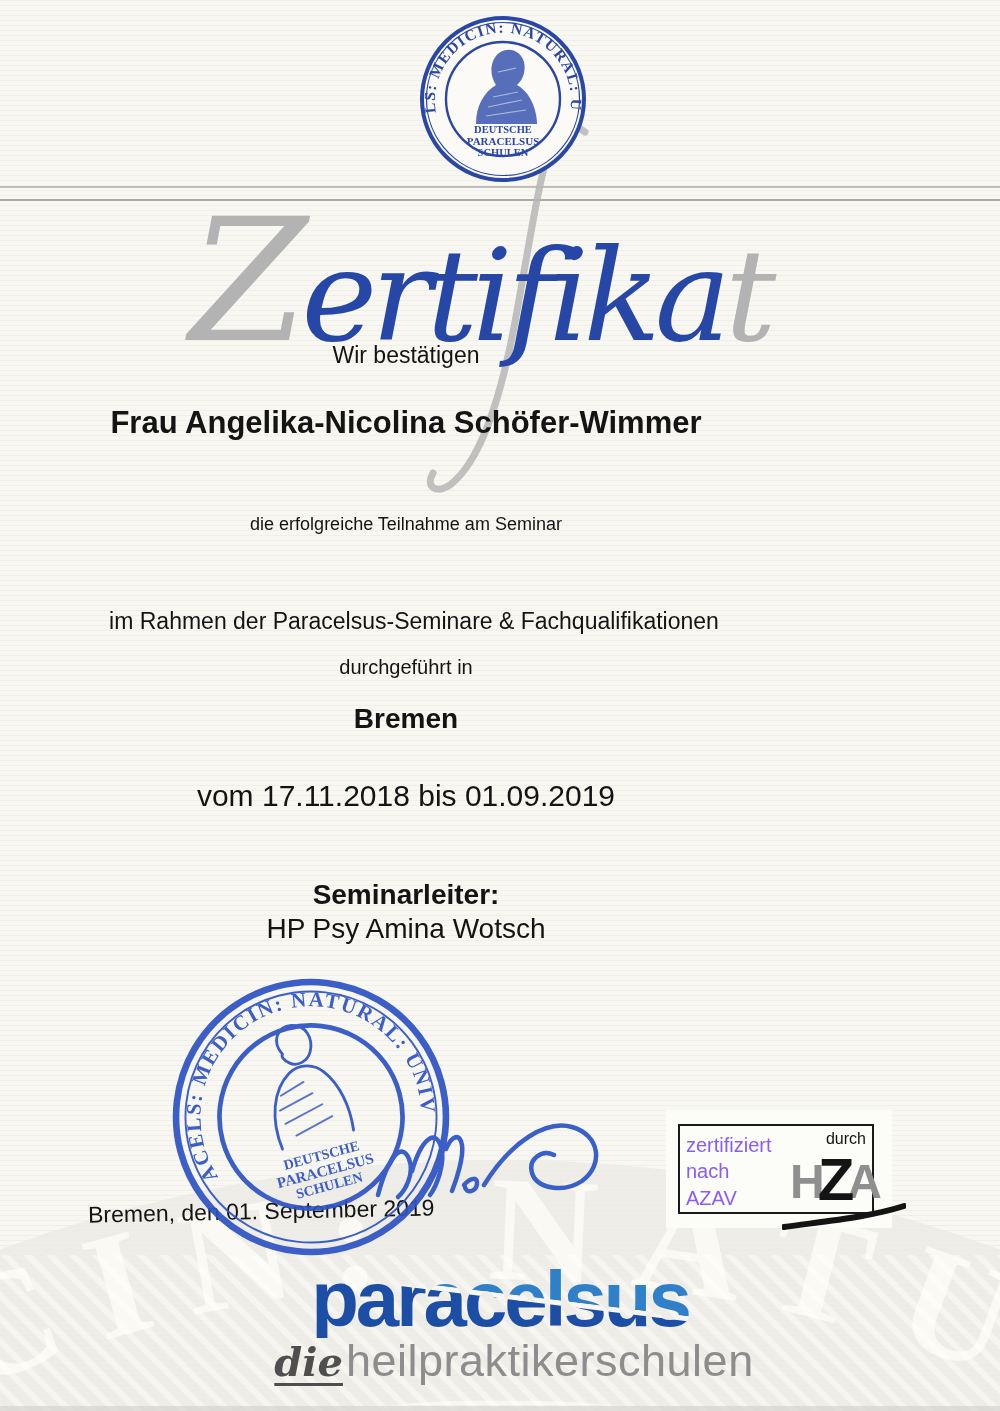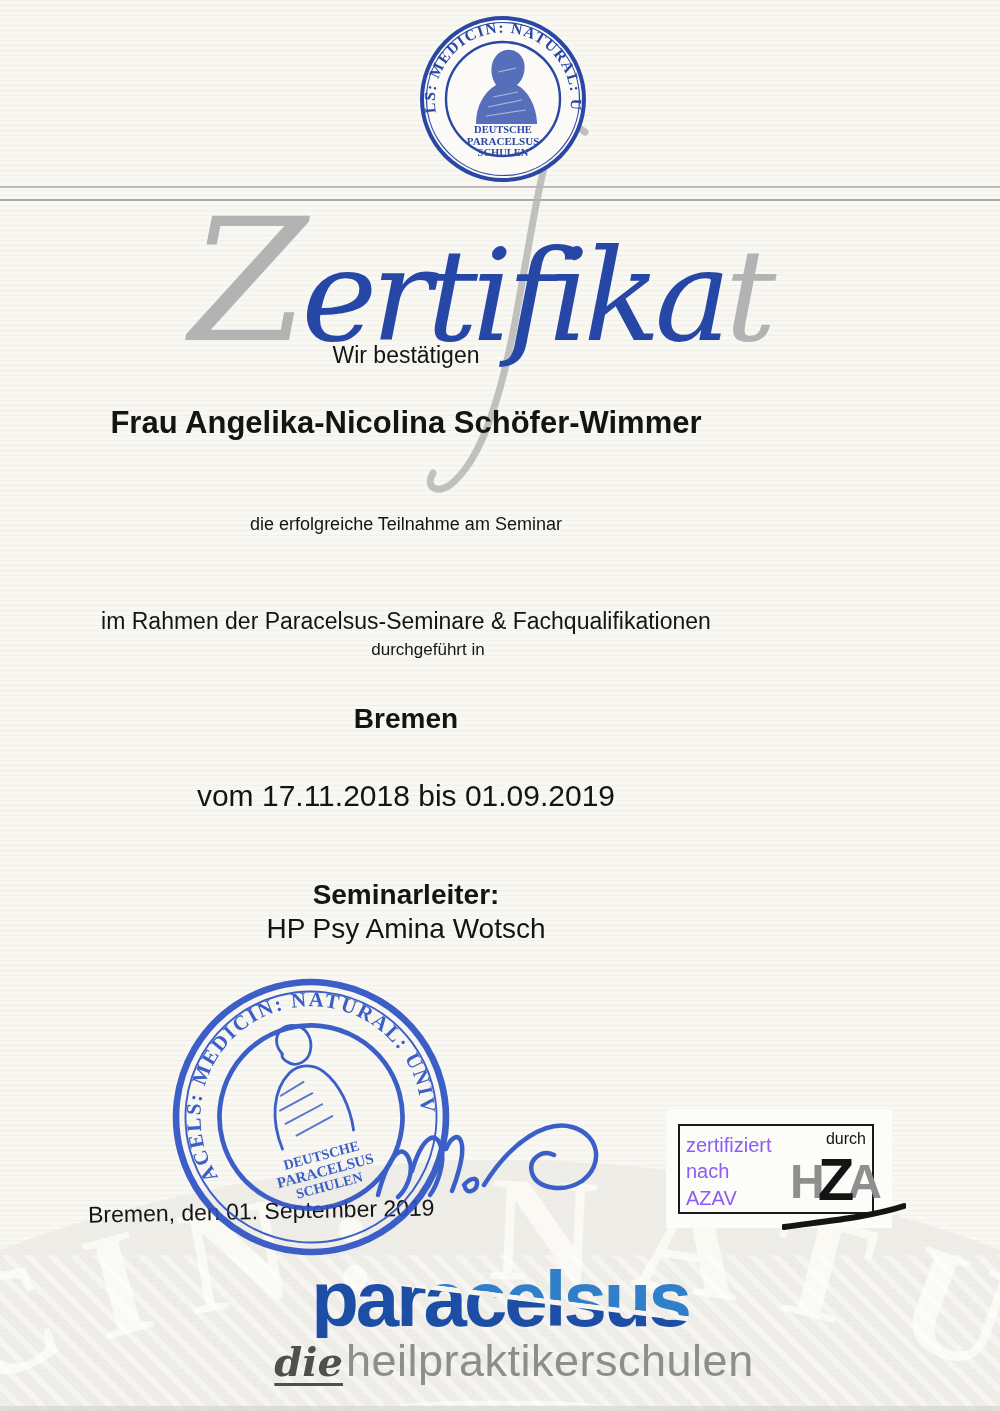--- a/index.html
+++ b/index.html
@@ -29,22 +29,22 @@
   .title .seg{vertical-align:baseline;}
   .title .big{font-size:170px;}
   .tone-blue{color:#2647a5;}
   .tone-gray{color:#b3b3b3;}
   
   .line{position:absolute;left:0;width:812px;text-align:center;z-index:2;}
   .t-confirm      {top:342px;font-size:23px;}
   .t-name         {top:405px;font-size:31px;font-weight:bold;}
   .t-teilnahme    {top:470px;font-size:18px;margin-top:44px;}
   .t-fach         {top:536px;font-size:29px;font-weight:bold;}
-  .t-rahmen       {top:608px;font-size:23px;}
-  .t-durch        {top:640px;font-size:17px;padding-left:22px;}
+  .t-rahmen       {top:608px;font-size:23px;padding-left:8px;}
+  .t-durch        {top:656px;font-size:20px;}
   .t-bremen       {top:703px;font-size:28px;font-weight:bold;}
   .t-vom          {top:779px;font-size:30px;}
   .t-ustd         {top:812px;font-size:25px;}
   .t-semleiter    {top:879px;font-size:28px;font-weight:bold;}
   .t-leitername   {top:913px;font-size:28px;font-weight:normal;}
   
   .stamp{position:absolute;left:160px;top:966px;width:302px;height:302px;z-index:3;opacity:.92;}
   .signature{position:absolute;left:372px;top:1085px;width:310px;height:125px;z-index:4;}
   .date-line{position:absolute;left:88px;top:1198px;font-size:23px;z-index:2;transform:rotate(-1.2deg);white-space:nowrap;}
   

